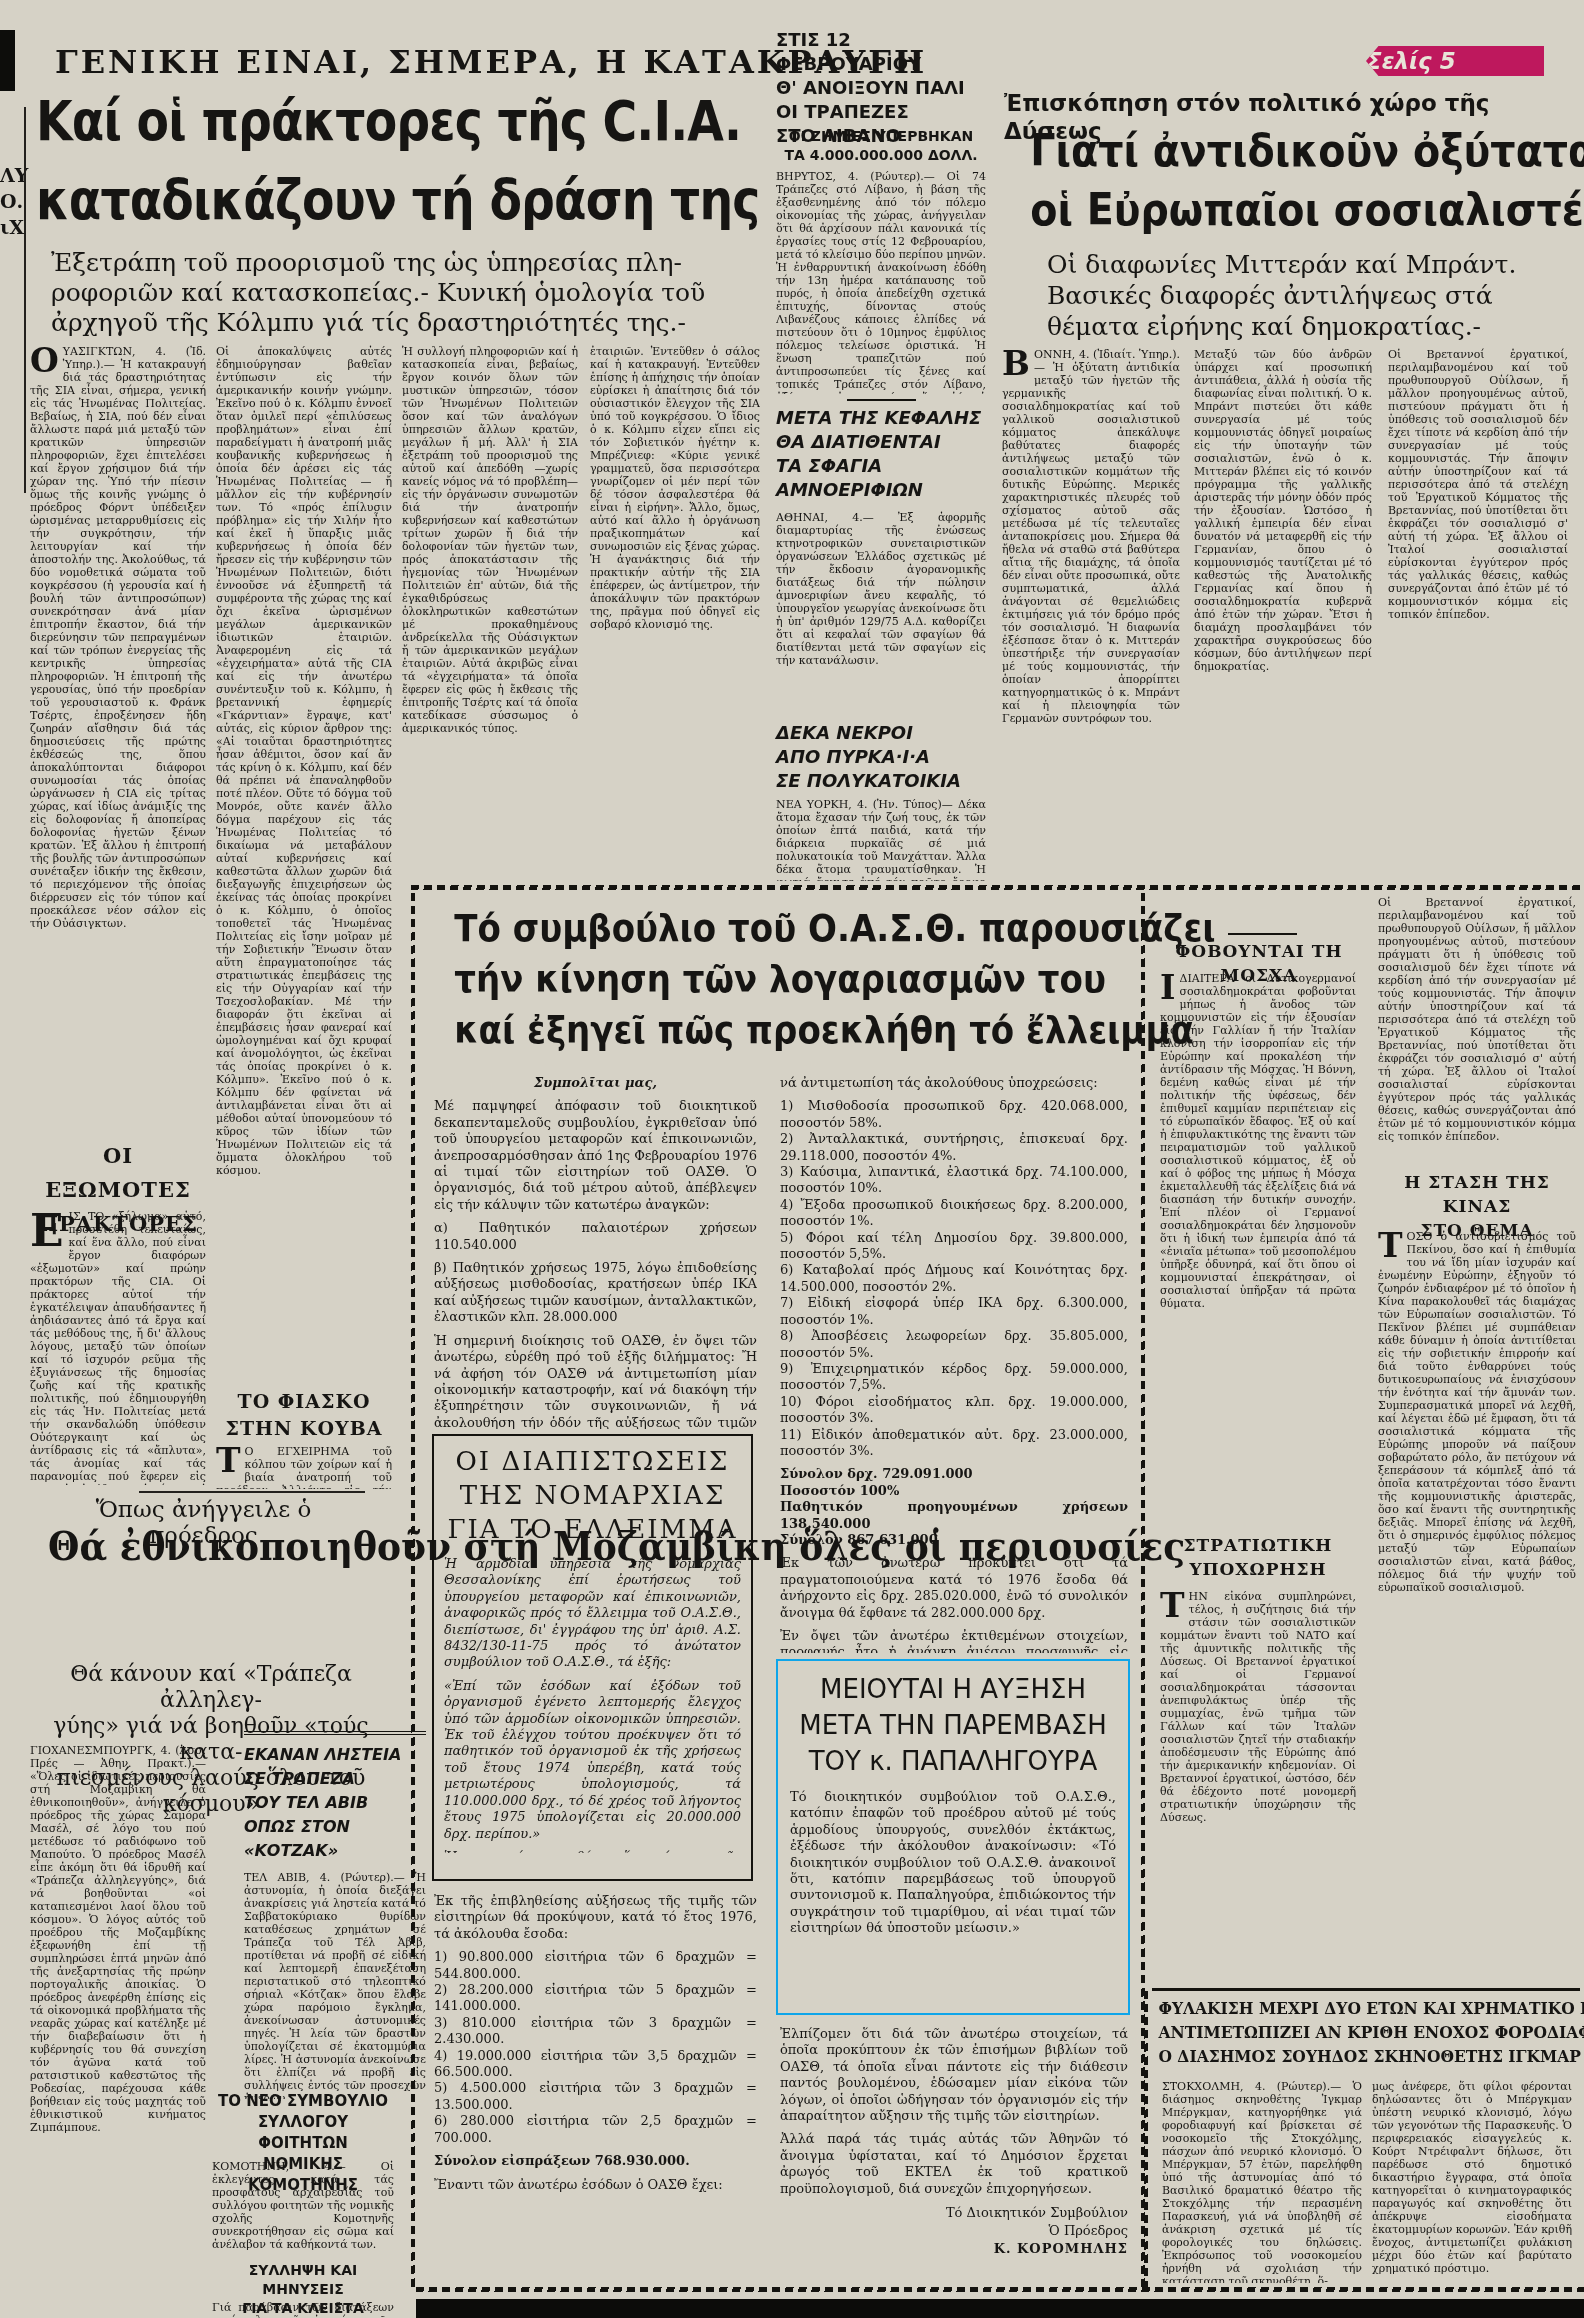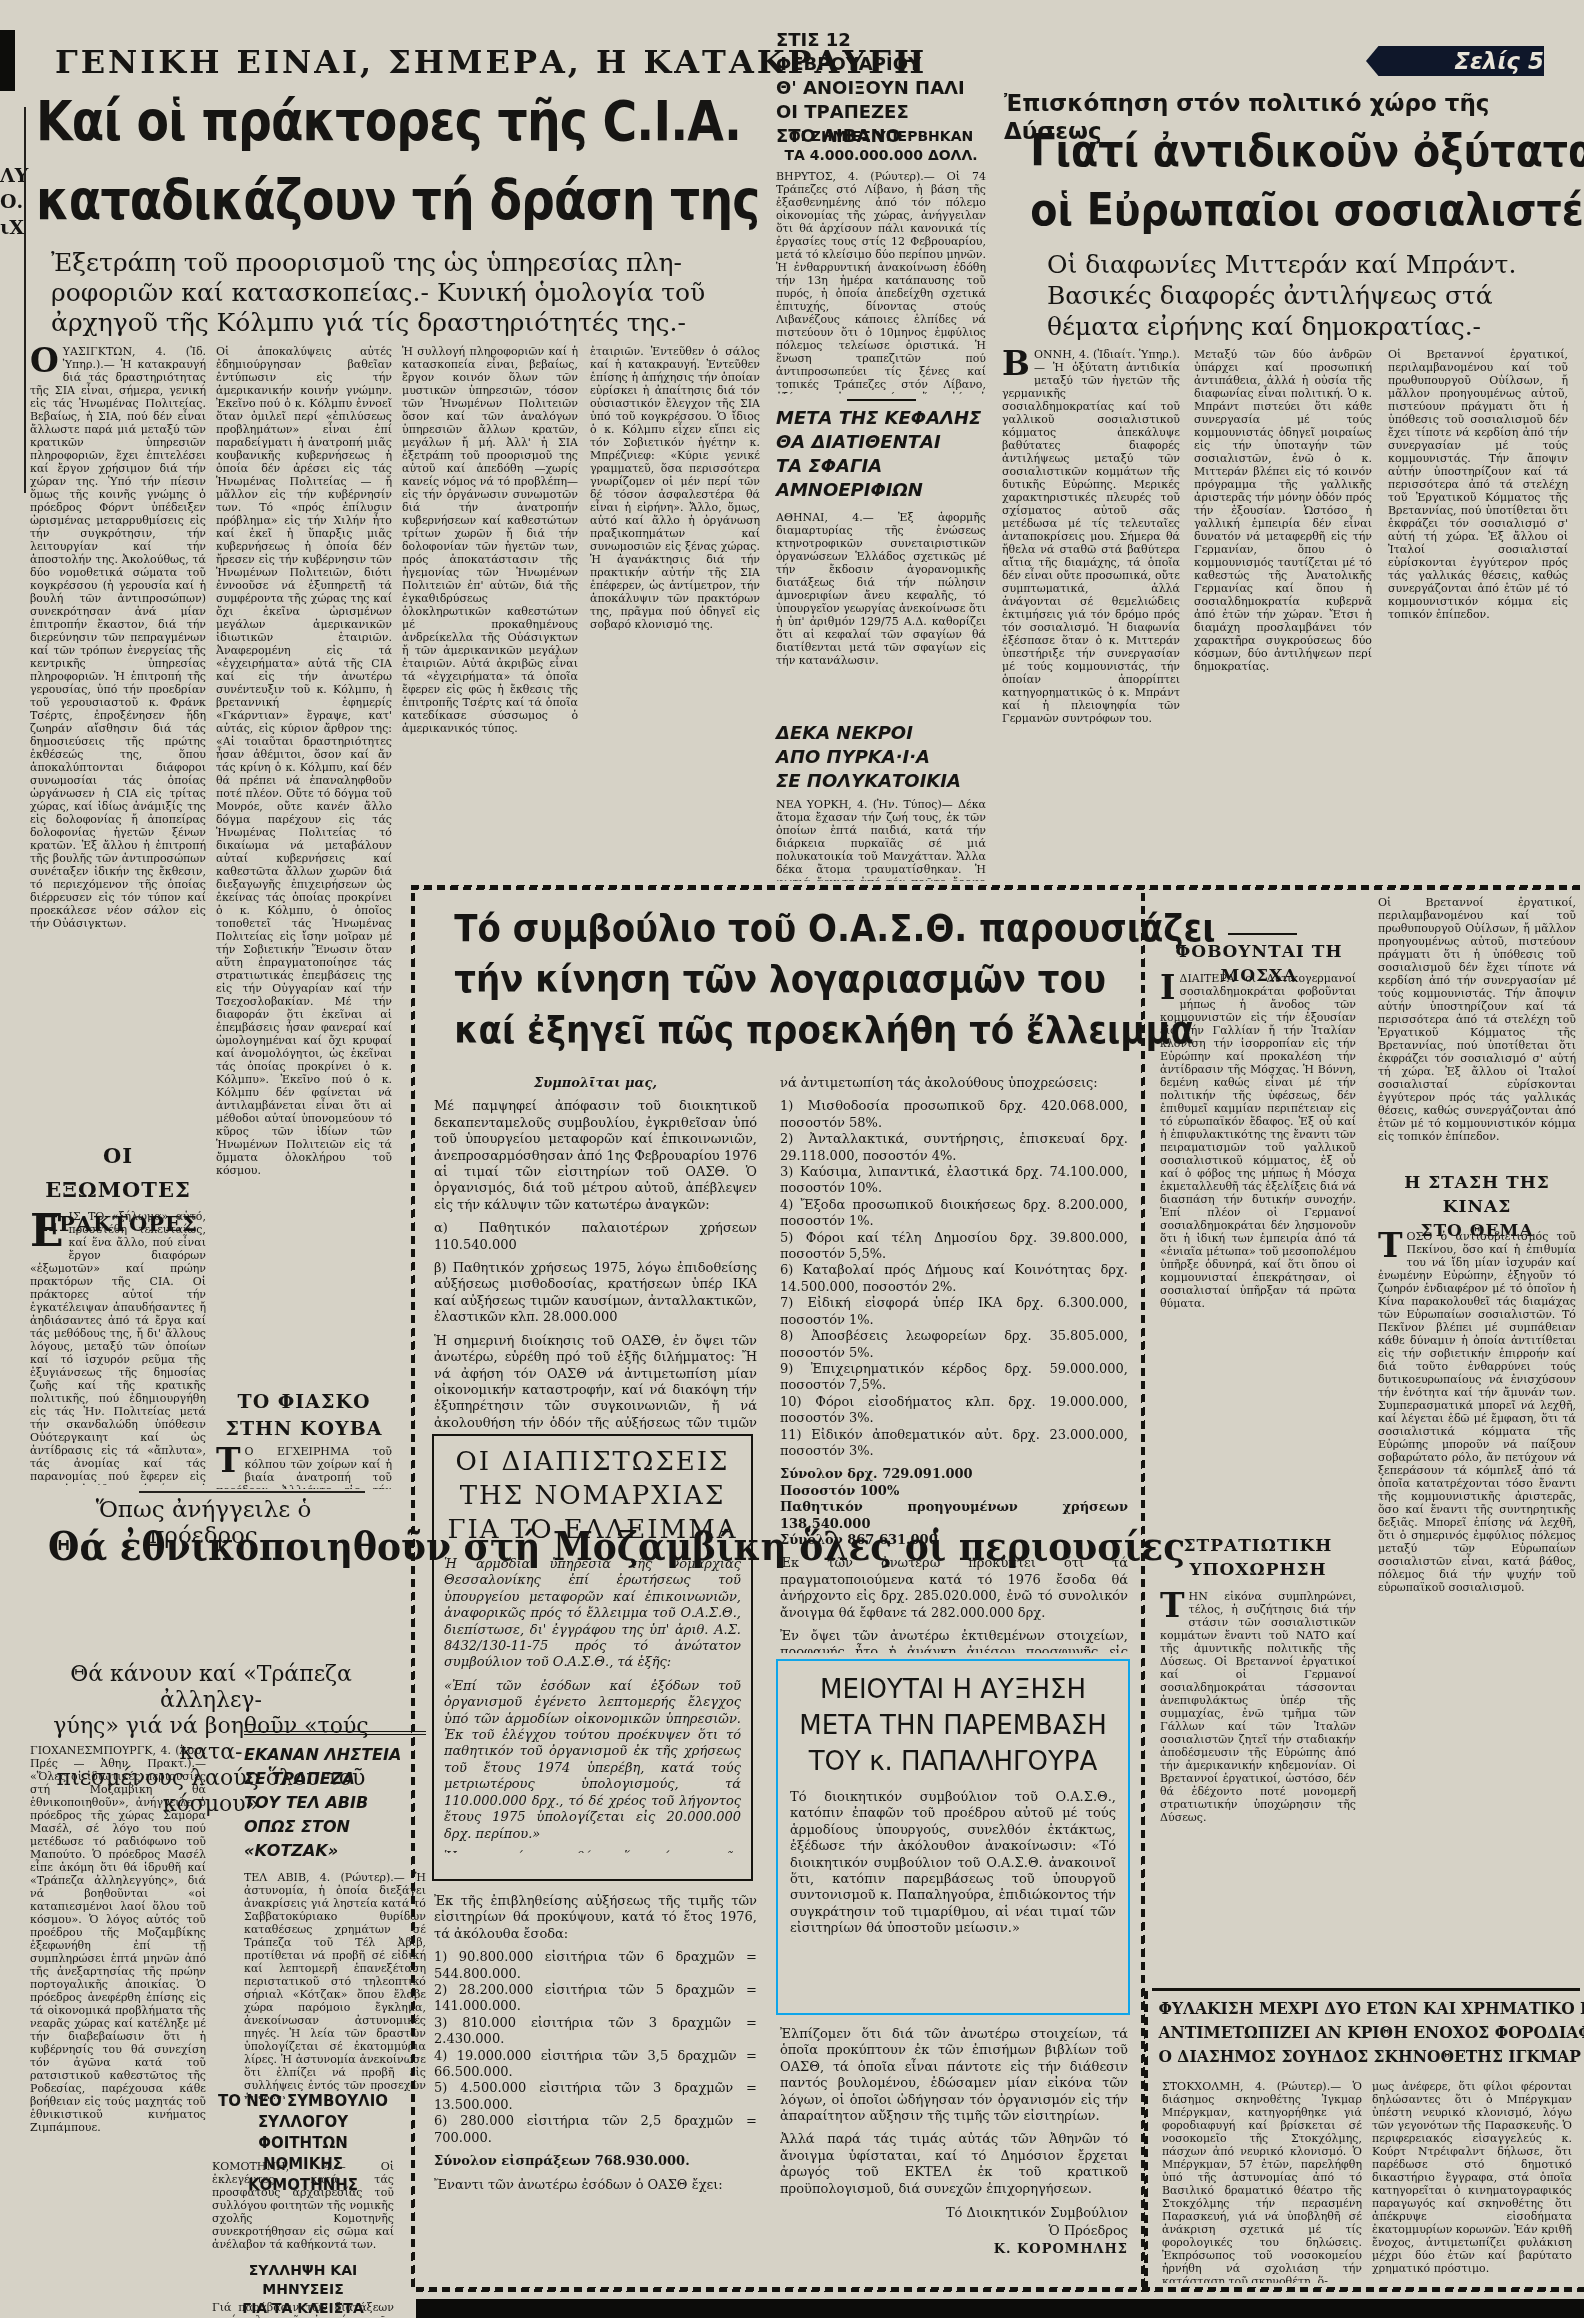--- a/index.html
+++ b/index.html
@@ -20,22 +20,22 @@
   .col-head{font:bold 18px/24px "DejaVu Sans",sans-serif;text-align:left;}
   .col-subhead{font:bold 14px/19px "DejaVu Sans",sans-serif;text-align:center;}
   .ital-head{font:bold italic 18px/24px "DejaVu Sans",sans-serif;text-align:left;}
   .sec-head{font:bold 18px/24px "DejaVu Serif",serif;text-align:center;letter-spacing:1px;}
   .right-mega{font:bold 44px/59px "DejaVu Sans",sans-serif;white-space:nowrap;transform:scaleX(.9);transform-origin:center top;text-align:center;width:100%;}
   .moz-head{font:bold 40px/45px "DejaVu Serif",serif;text-align:center;transform:scaleX(.9);transform-origin:center top;white-space:nowrap;}
   .oasth-head{font:bold 37px/51px "DejaVu Sans",sans-serif;text-align:center;transform:scaleX(.92);transform-origin:center top;white-space:nowrap;}
   .boxA-head{font:26px/34px "DejaVu Serif",serif;text-align:center;letter-spacing:2px;}
   .boxB-head{font:26px/36px "DejaVu Sans",sans-serif;text-align:center;}
   .berg-head{font:bold 16px/24px "DejaVu Serif",serif;text-align:center;transform:scaleX(.97);transform-origin:center top;white-space:nowrap;}
-  .badge{background:#0f172a;color:#e8e4d8;font:bold italic 23px/30px "DejaVu Sans",sans-serif;
-         text-align:right;clip-path:polygon(7% 0,100% 0,100% 100%,7% 100%,0 50%);}
+  .badge{background:#be185d;color:#e8e4d8;font:bold italic 23px/30px "DejaVu Sans",sans-serif;
+         text-align:left;clip-path:polygon(7% 0,100% 0,100% 100%,7% 100%,0 50%);}
   .wavy{height:5px;background:repeating-linear-gradient(100deg,#14130f 0 8px,transparent 8px 13px);}
   .vdash{width:4px;background:repeating-linear-gradient(170deg,#14130f 0 8px,transparent 8px 13px);}
   .dashrule{border-top:2px solid #14130f;width:69px;margin:0 auto;}
   .dblrule{border-top:4px double #14130f;margin-left:32px;}
   .blackband{background:#0c0c0a;}
   .rule{background:#23211d;}
   .sig{text-align:right;font:13px/18px "DejaVu Serif",serif;}
   .sig .nm{font-weight:bold;letter-spacing:1px;}
   .italic{font-style:italic;}
 </style>

